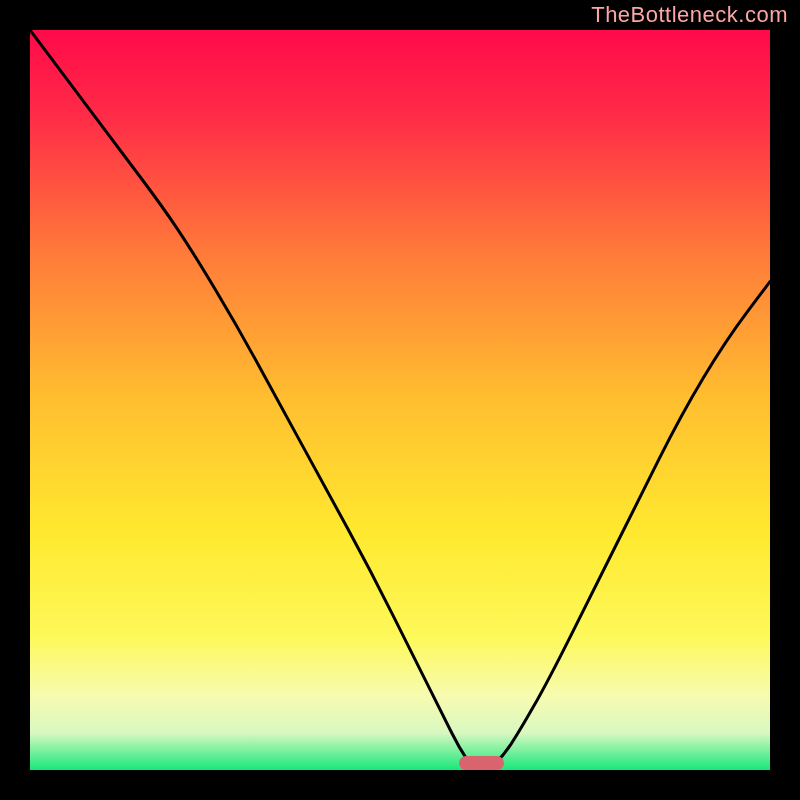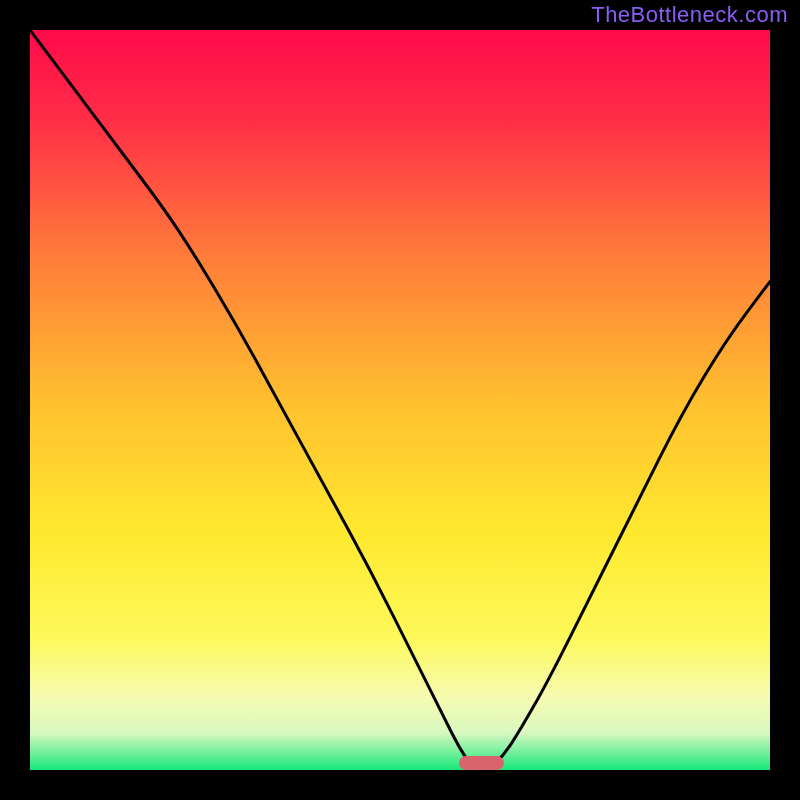--- a/index.html
+++ b/index.html
@@ -14,21 +14,21 @@
   .frame {
     position: relative;
     width: 800px;
     height: 800px;
     background: #000;
   }
   .watermark {
     position: absolute;
     top: 2px;
     right: 12px;
-    color: #8b5cf6;
+    color: #fca5a5;
     font-size: 22px;
     font-weight: 500;
     letter-spacing: 0.5px;
     user-select: none;
     z-index: 5;
   }
   .plot-area {
     position: absolute;
     left: 30px;
     top: 30px;

